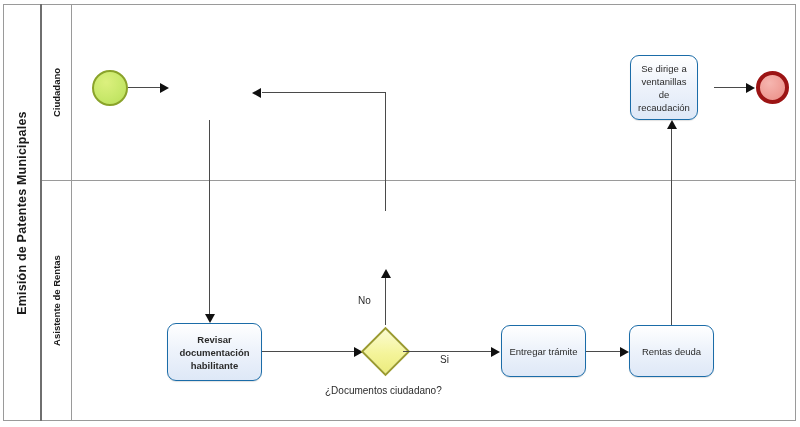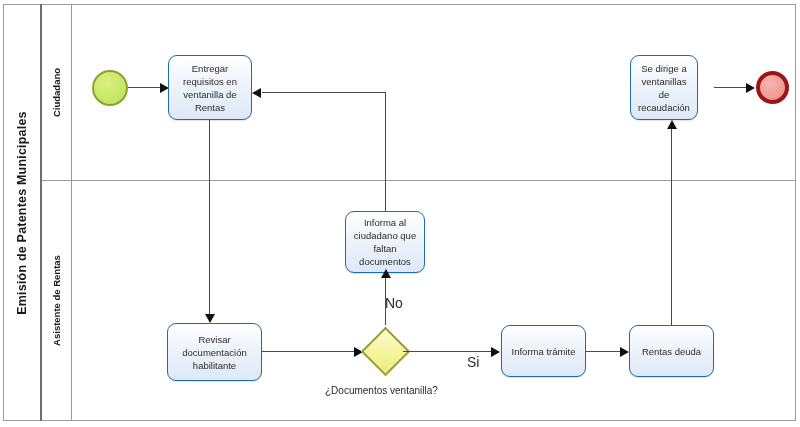--- a/index.html
+++ b/index.html
@@ -148,24 +148,23 @@
   }
   .arrow.down {
     border-left: 5px solid transparent;
     border-right: 5px solid transparent;
     border-top: 9px solid #101010;
   }
 
   
   .flow-label {
     position: absolute;
-    font-size: 14px;
+    font-size: 10px;
     color: #2b2b2b;
     white-space: nowrap;
-    margin-left: 27px;
   }
   .gw-label {
     position: absolute;
     font-size: 10px;
     color: #2b2b2b;
     white-space: nowrap;
   }
 </style>
 </head>
 <body>
@@ -184,57 +183,55 @@
   <div class="lane-header lane2">
     <span class="lane-title">Asistente de Rentas</span>
   </div>
   <div class="lane-divider"></div>
 
   <div class="event start" style="left:92px; top:70px; width:36px; height:36px;"></div>
 
   <div class="line h" style="left:128px; top:87px; width:36px;"></div>
   <div class="arrow right" style="left:160px; top:83px;"></div>
 
-  <div class="task" style="left:168px; top:55px; width:84px; height:65px;">Entregar requisitos en ventanilla de Rentas</div>
 
   <div class="task" style="left:630px; top:55px; width:68px; height:65px;">Se dirige a ventanillas de recaudación</div>
 
   <div class="line h" style="left:714px; top:87px; width:36px;"></div>
   <div class="arrow right" style="left:746px; top:83px;"></div>
 
   <div class="event end" style="left:756px; top:71px; width:33px; height:33px;"></div>
 
   <div class="line v" style="left:209px; top:120px; height:198px;"></div>
   <div class="arrow down" style="left:205px; top:314px;"></div>
 
   <div class="line v" style="left:385px; top:93px; height:118px;"></div>
   <div class="line h" style="left:262px; top:92px; width:124px;"></div>
   <div class="arrow left" style="left:252px; top:88px;"></div>
 
   <div class="line v" style="left:671px; top:125px; height:200px;"></div>
   <div class="arrow up" style="left:667px; top:120px;"></div>
 
-  <div class="task" style="left:345px; top:211px; width:80px; height:62px;">Informa al ciudadano que faltan documentos</div>
 
   <div class="line v" style="left:385px; top:273px; height:52px;"></div>
   <div class="arrow up" style="left:381px; top:269px;"></div>
   <span class="flow-label" style="left:358px; top:295px;">No</span>
 
-  <div class="task" style="left:167px; top:323px; width:95px; height:58px;">Revisar documentación habilitante</div>
+  <div class="task" style="left:167px; top:323px; width:95px; height:58px;font-weight:bold;">Revisar documentación habilitante</div>
 
   <div class="line h" style="left:262px; top:351px; width:96px;"></div>
   <div class="arrow right" style="left:354px; top:347px;"></div>
 
   <div class="gateway" style="left:368px; top:334px; width:35px; height:35px;"></div>
-  <span class="gw-label" style="left:325px; top:385px;">¿Documentos ventanilla?</span>
+  <span class="gw-label" style="left:325px; top:385px;">¿Documentos ciudadano?</span>
 
   <div class="line h" style="left:403px; top:351px; width:92px;"></div>
   <div class="arrow right" style="left:491px; top:347px;"></div>
   <span class="flow-label" style="left:440px; top:354px;">Si</span>
 
-  <div class="task" style="left:501px; top:325px; width:85px; height:52px;">Informa trámite</div>
+  <div class="task" style="left:501px; top:325px; width:85px; height:52px;">Entregar trámite</div>
 
   <div class="line h" style="left:586px; top:351px; width:38px;"></div>
   <div class="arrow right" style="left:620px; top:347px;"></div>
 
   <div class="task" style="left:629px; top:325px; width:85px; height:52px;">Rentas deuda</div>
 
 </div>
 
 </body></html>

